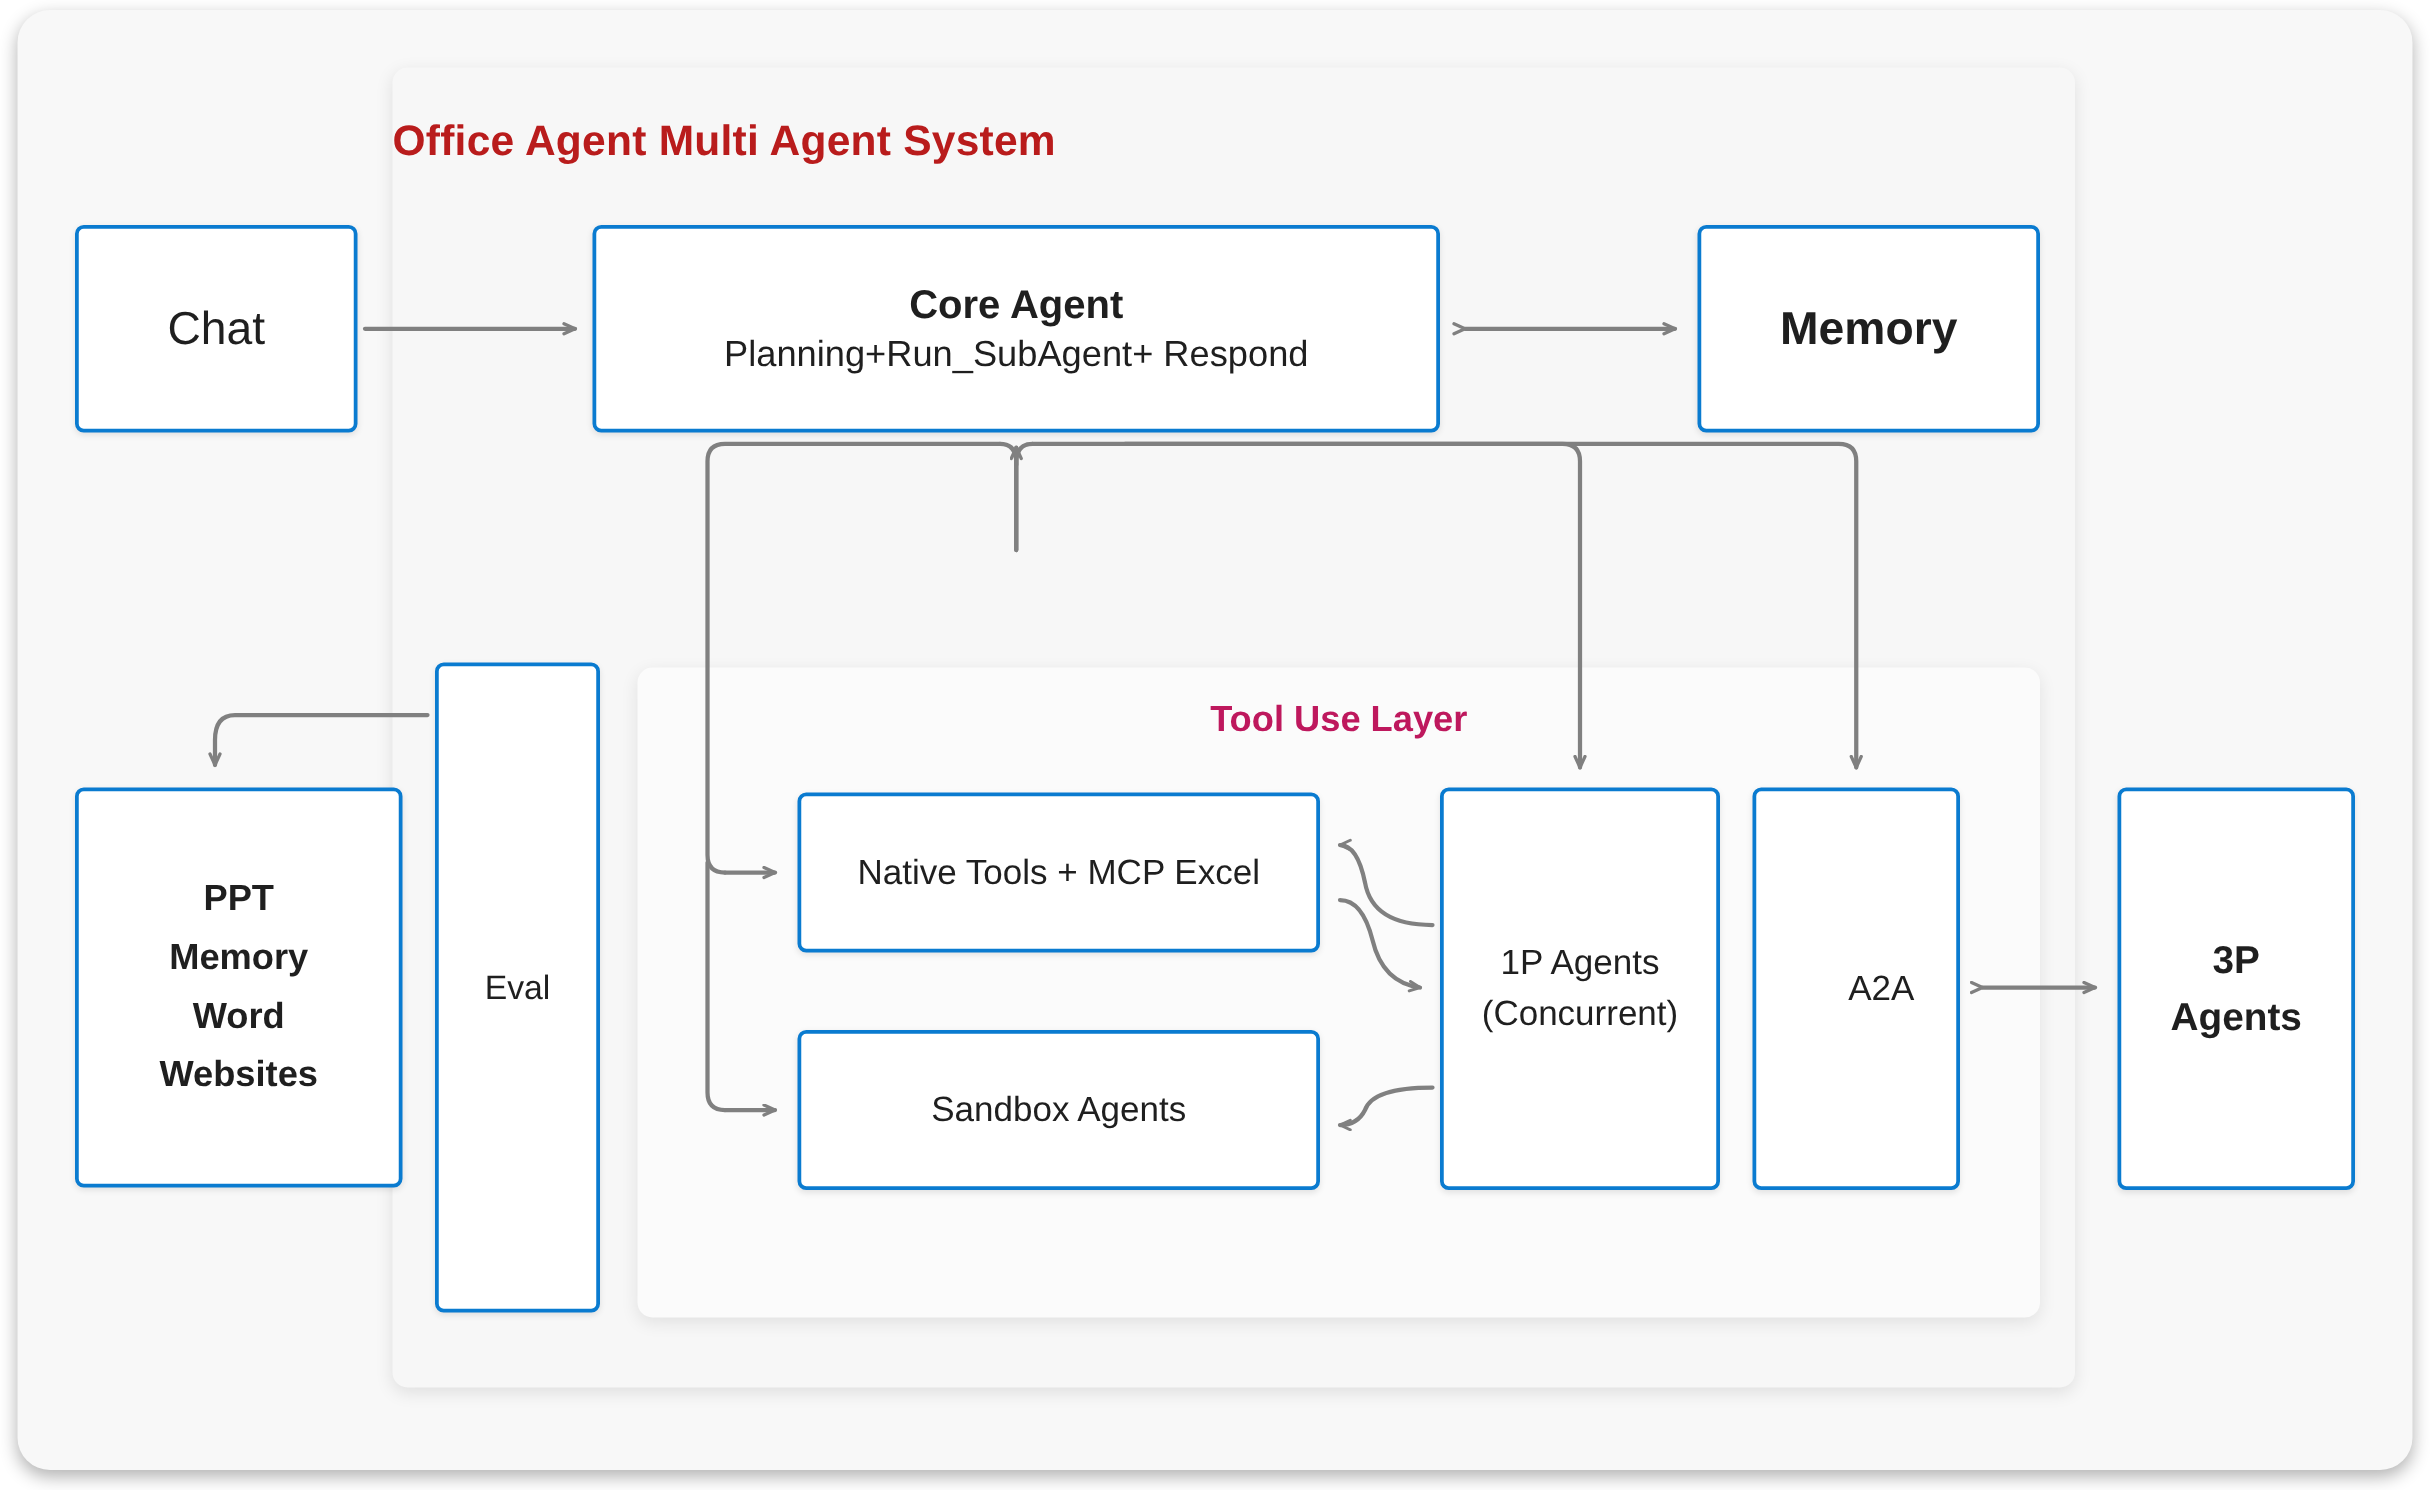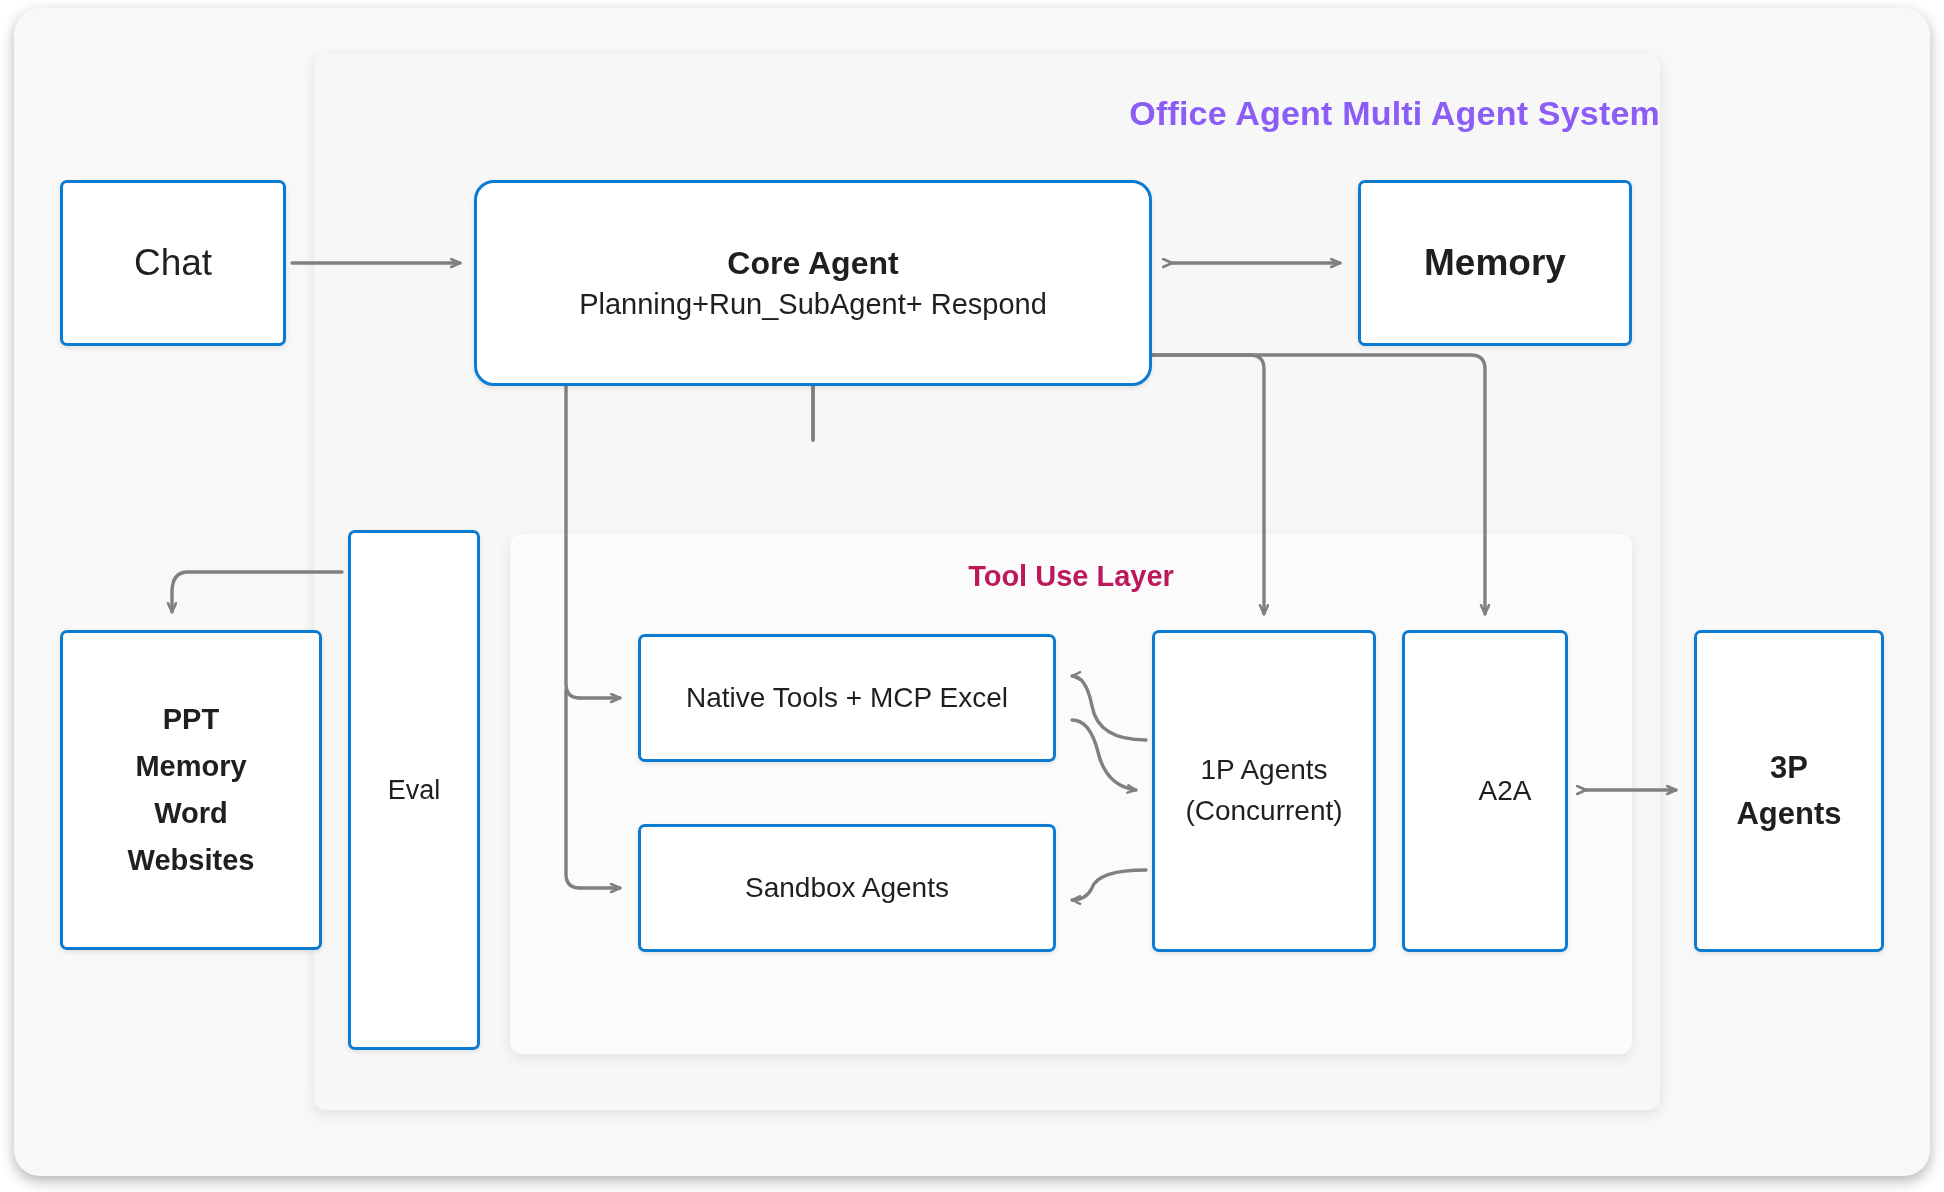--- a/index.html
+++ b/index.html
@@ -25,22 +25,22 @@
     left:314px;top:54px;
     width:1346px;height:1056px;
     background:#f7f7f7;
     border-radius:12px;
     box-shadow:0 4px 14px rgba(0,0,0,.10);
   }
   .system-title{
     position:absolute;
     left:314px;top:94px;
     width:1346px;
-    text-align:right;
-    font-size:34px;font-weight:bold;color:#8b5cf6;
+    text-align:left;
+    font-size:34px;font-weight:bold;color:#b91c1c;
     letter-spacing:.2px;
   }
   
   .tool-panel{
     position:absolute;
     left:510px;top:534px;
     width:1122px;height:520px;
     background:#fbfbfb;
     border-radius:12px;
     box-shadow:0 4px 14px rgba(0,0,0,.09);
@@ -74,21 +74,21 @@
   .f-mem{font-size:37px;font-weight:bold;}
   .f-docs{font-size:29px;font-weight:bold;line-height:1.62;}
   .f-eval{font-size:27px;font-weight:normal;}
   .f-tool{font-size:28px;font-weight:normal;}
   .f-agent{font-size:28px;font-weight:normal;line-height:1.45;}
   .f-a2a{font-size:28px;font-weight:normal;}
   .f-3p{font-size:31px;font-weight:bold;line-height:1.5;}
 
   
   #node-chat       {left:60px;  top:180px; width:226px; height:166px;}
-  #node-core       {left:474px; top:180px; width:678px; height:206px;border-radius:20px;}
+  #node-core       {left:474px; top:180px; width:678px; height:166px;}
   #node-memory     {left:1358px;top:180px; width:274px; height:166px;}
   #node-docs       {left:60px;  top:630px; width:262px; height:320px;}
   #node-eval       {left:348px; top:530px; width:132px; height:520px;}
   #node-native     {left:638px; top:634px; width:418px; height:128px;}
   #node-sandbox    {left:638px; top:824px; width:418px; height:128px;}
   #node-1p         {left:1152px;top:630px; width:224px; height:322px;}
   #node-a2a        {left:1402px;top:630px; width:166px; height:322px;padding-left:40px;}
   #node-3p         {left:1694px;top:630px; width:190px; height:322px;}
 
   svg#wires{

